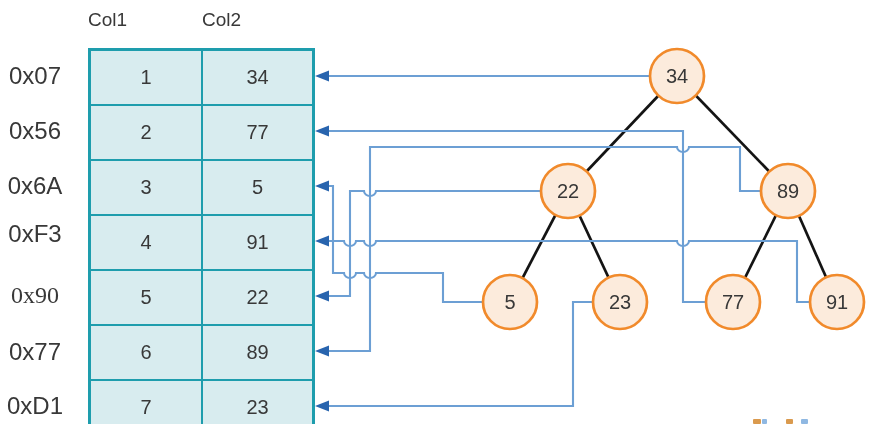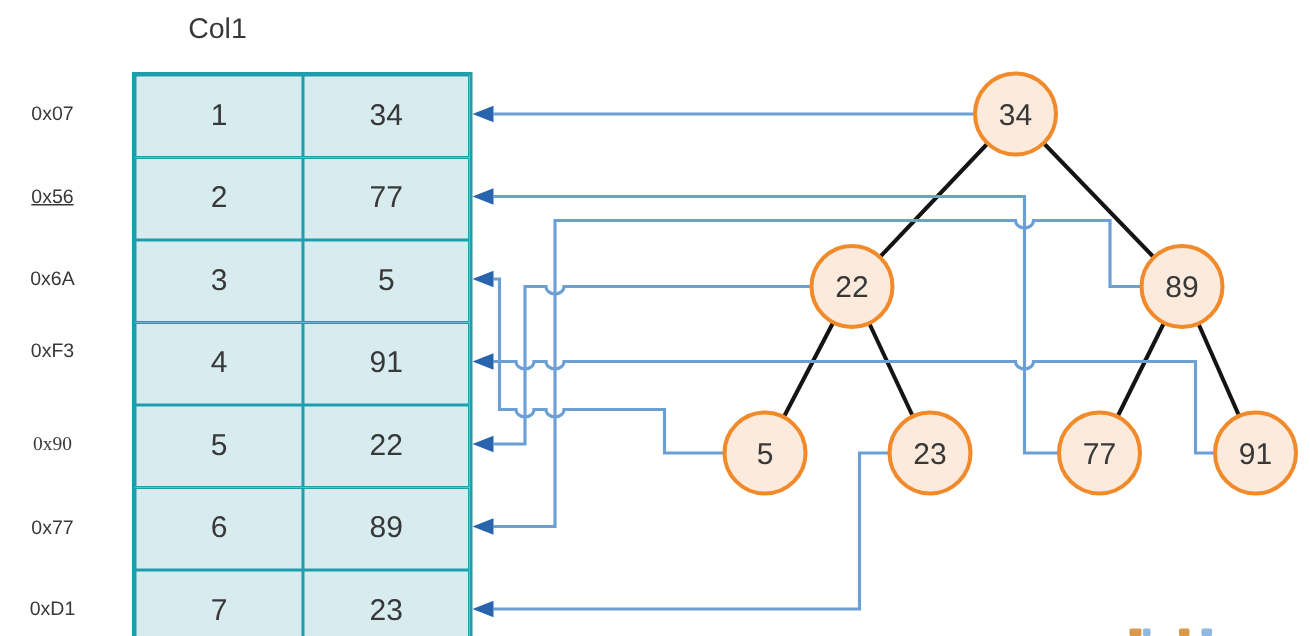--- a/index.html
+++ b/index.html
@@ -9,21 +9,21 @@
     height: 424px;
     background: #ffffff;
     overflow: hidden;
     font-family: "Liberation Sans", sans-serif;
   }
   .hdr {
     position: absolute;
     top: 6px;
     height: 28px;
     line-height: 28px;
-    text-align: center;
+    text-align: left;
     font-size: 19px;
     color: #383838;
   }
   #hdr1 { left: 88px;  width: 114px; }
   #hdr2 { left: 202px; width: 113px; }
   #table-wrap {
     position: absolute;
     left: 88px;
     top: 48px;
     border: 2px solid #1E9DAD;
@@ -41,45 +41,46 @@
     font-size: 20px;
     color: #383838;
   }
   .rowlabel {
     position: absolute;
     left: 4px;
     width: 62px;
     height: 55px;
     line-height: 55px;
     text-align: center;
-    font-size: 13px;
+    font-size: 24px;
     color: #383838;
   }
   #diagram {
     position: absolute;
     left: 0;
     top: 0;
   }
   .wm {
     position: absolute;
     border-radius: 1px;
   }
   svg text {
     font-family: "Liberation Sans", sans-serif;
   }
 </style>
 </head>
 <body>
 
 <div id="canvas">
   <div class="hdr" id="hdr1">Col1</div>
+  <div class="hdr" id="hdr2">Col2</div>
 
   <div id="row-labels">
       <div class="rowlabel" style="top: 48px;">0x07</div>
-      <div class="rowlabel" style="top: 103px; text-decoration: underline;">0x56</div>
+      <div class="rowlabel" style="top: 103px;">0x56</div>
       <div class="rowlabel" style="top: 158px;">0x6A</div>
       <div class="rowlabel" style="top: 206px;">0xF3</div>
       <div class="rowlabel" style="top: 268px; font-family: Liberation Serif, serif;">0x90</div>
       <div class="rowlabel" style="top: 324px;">0x77</div>
       <div class="rowlabel" style="top: 378px;">0xD1</div>
     </div>
   <div id="table-wrap">
       <div class="cell">1</div>
       <div class="cell">34</div>
       <div class="cell">2</div>

